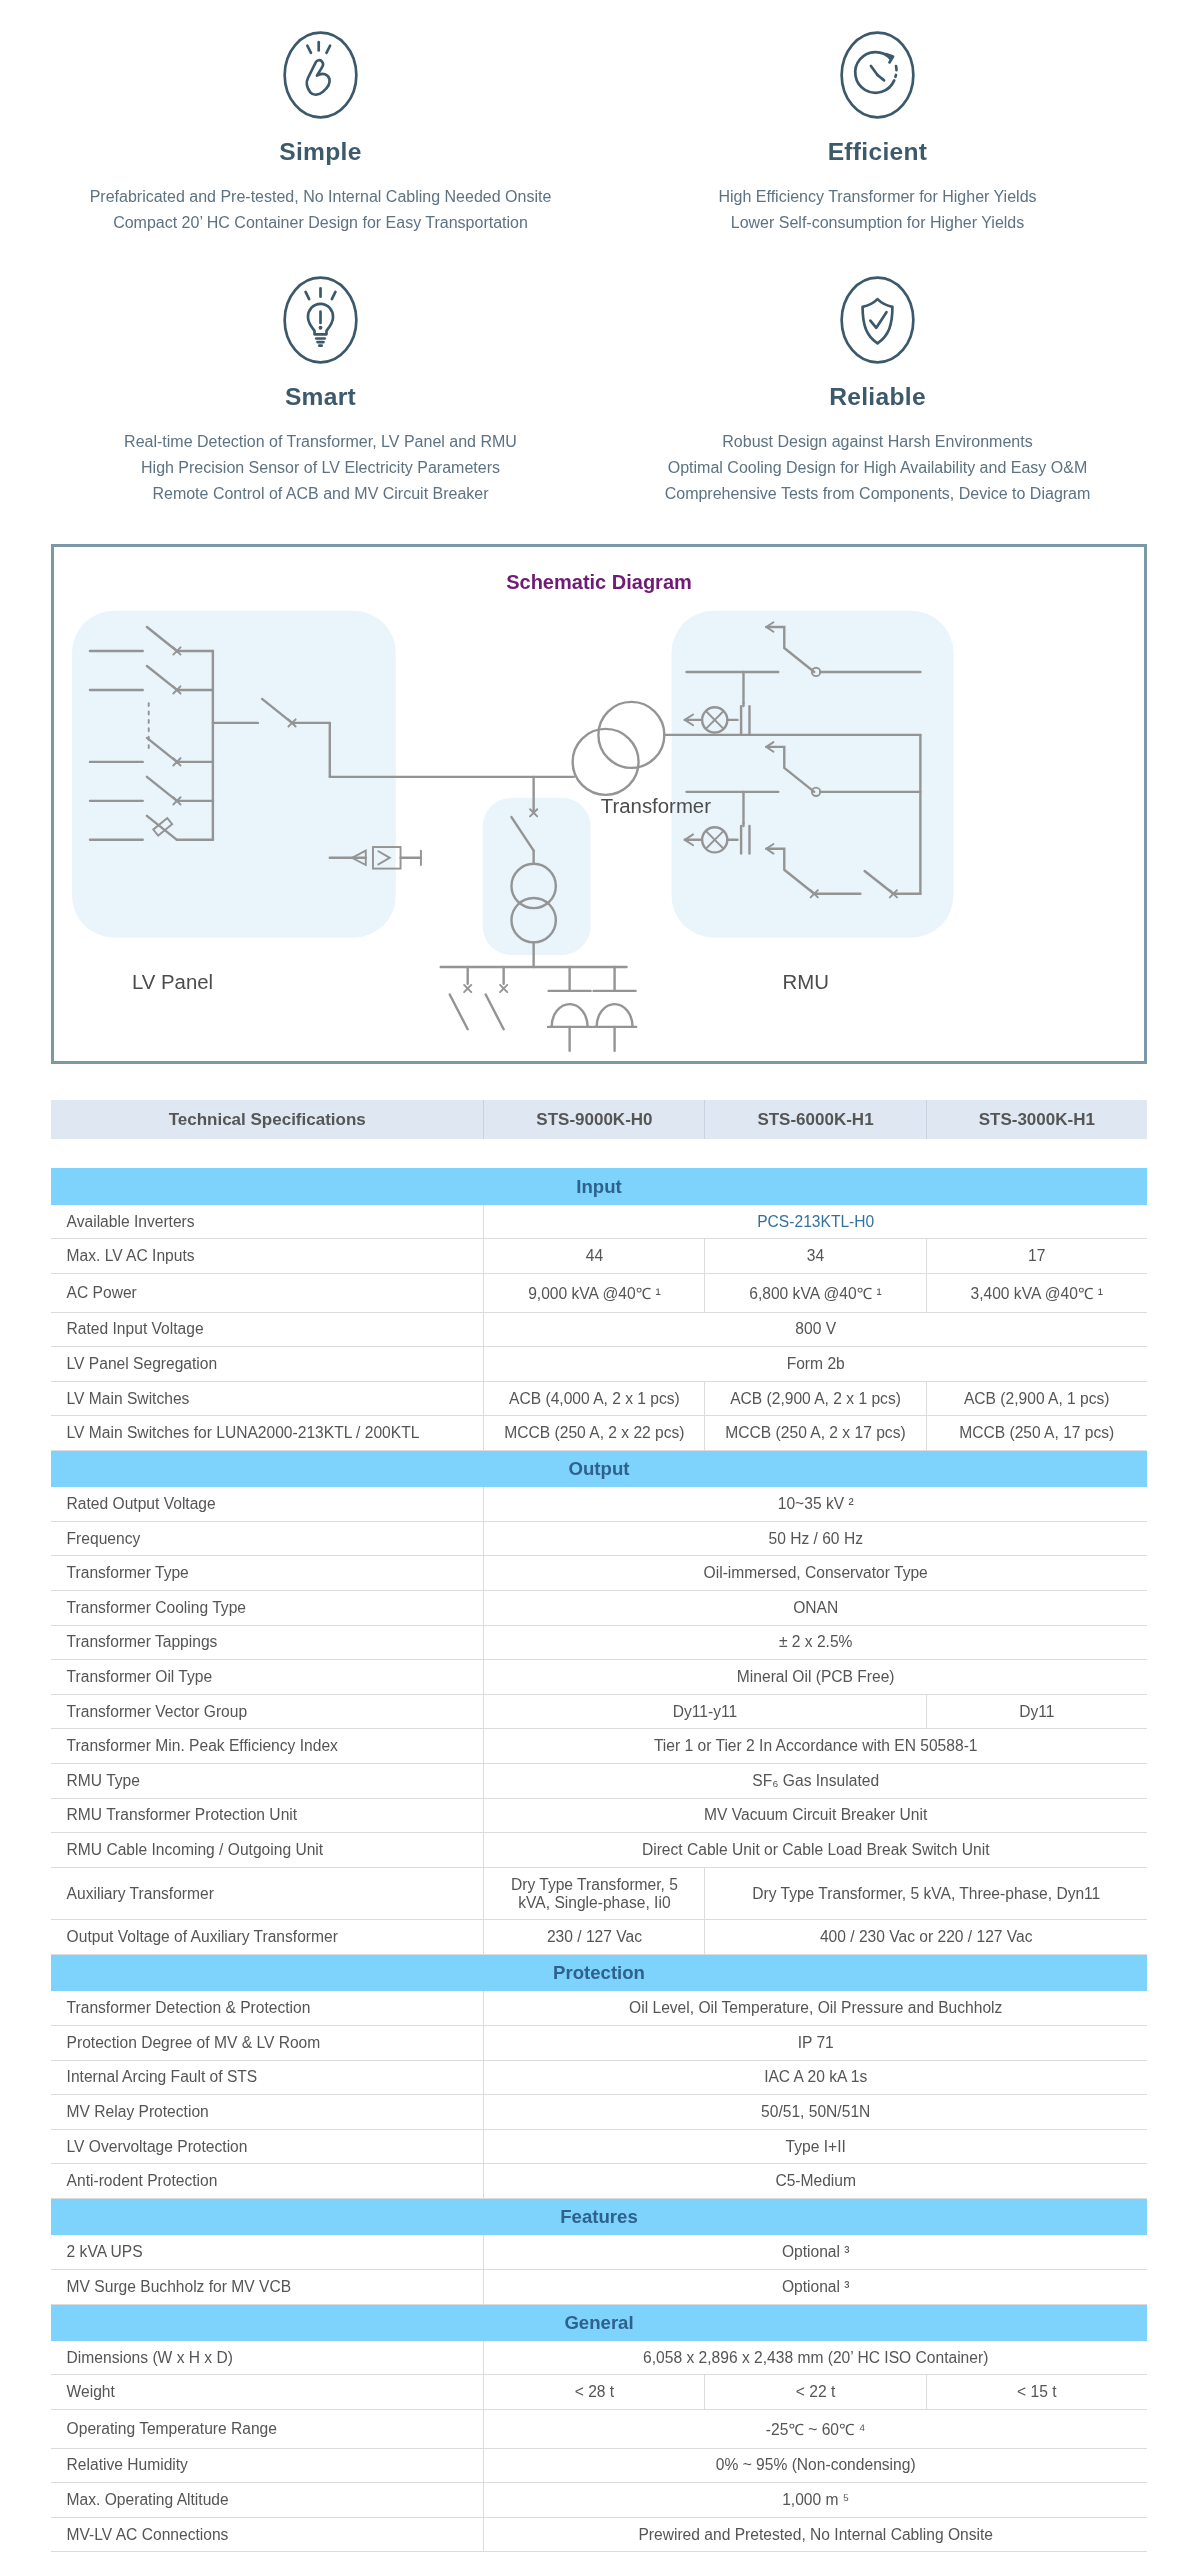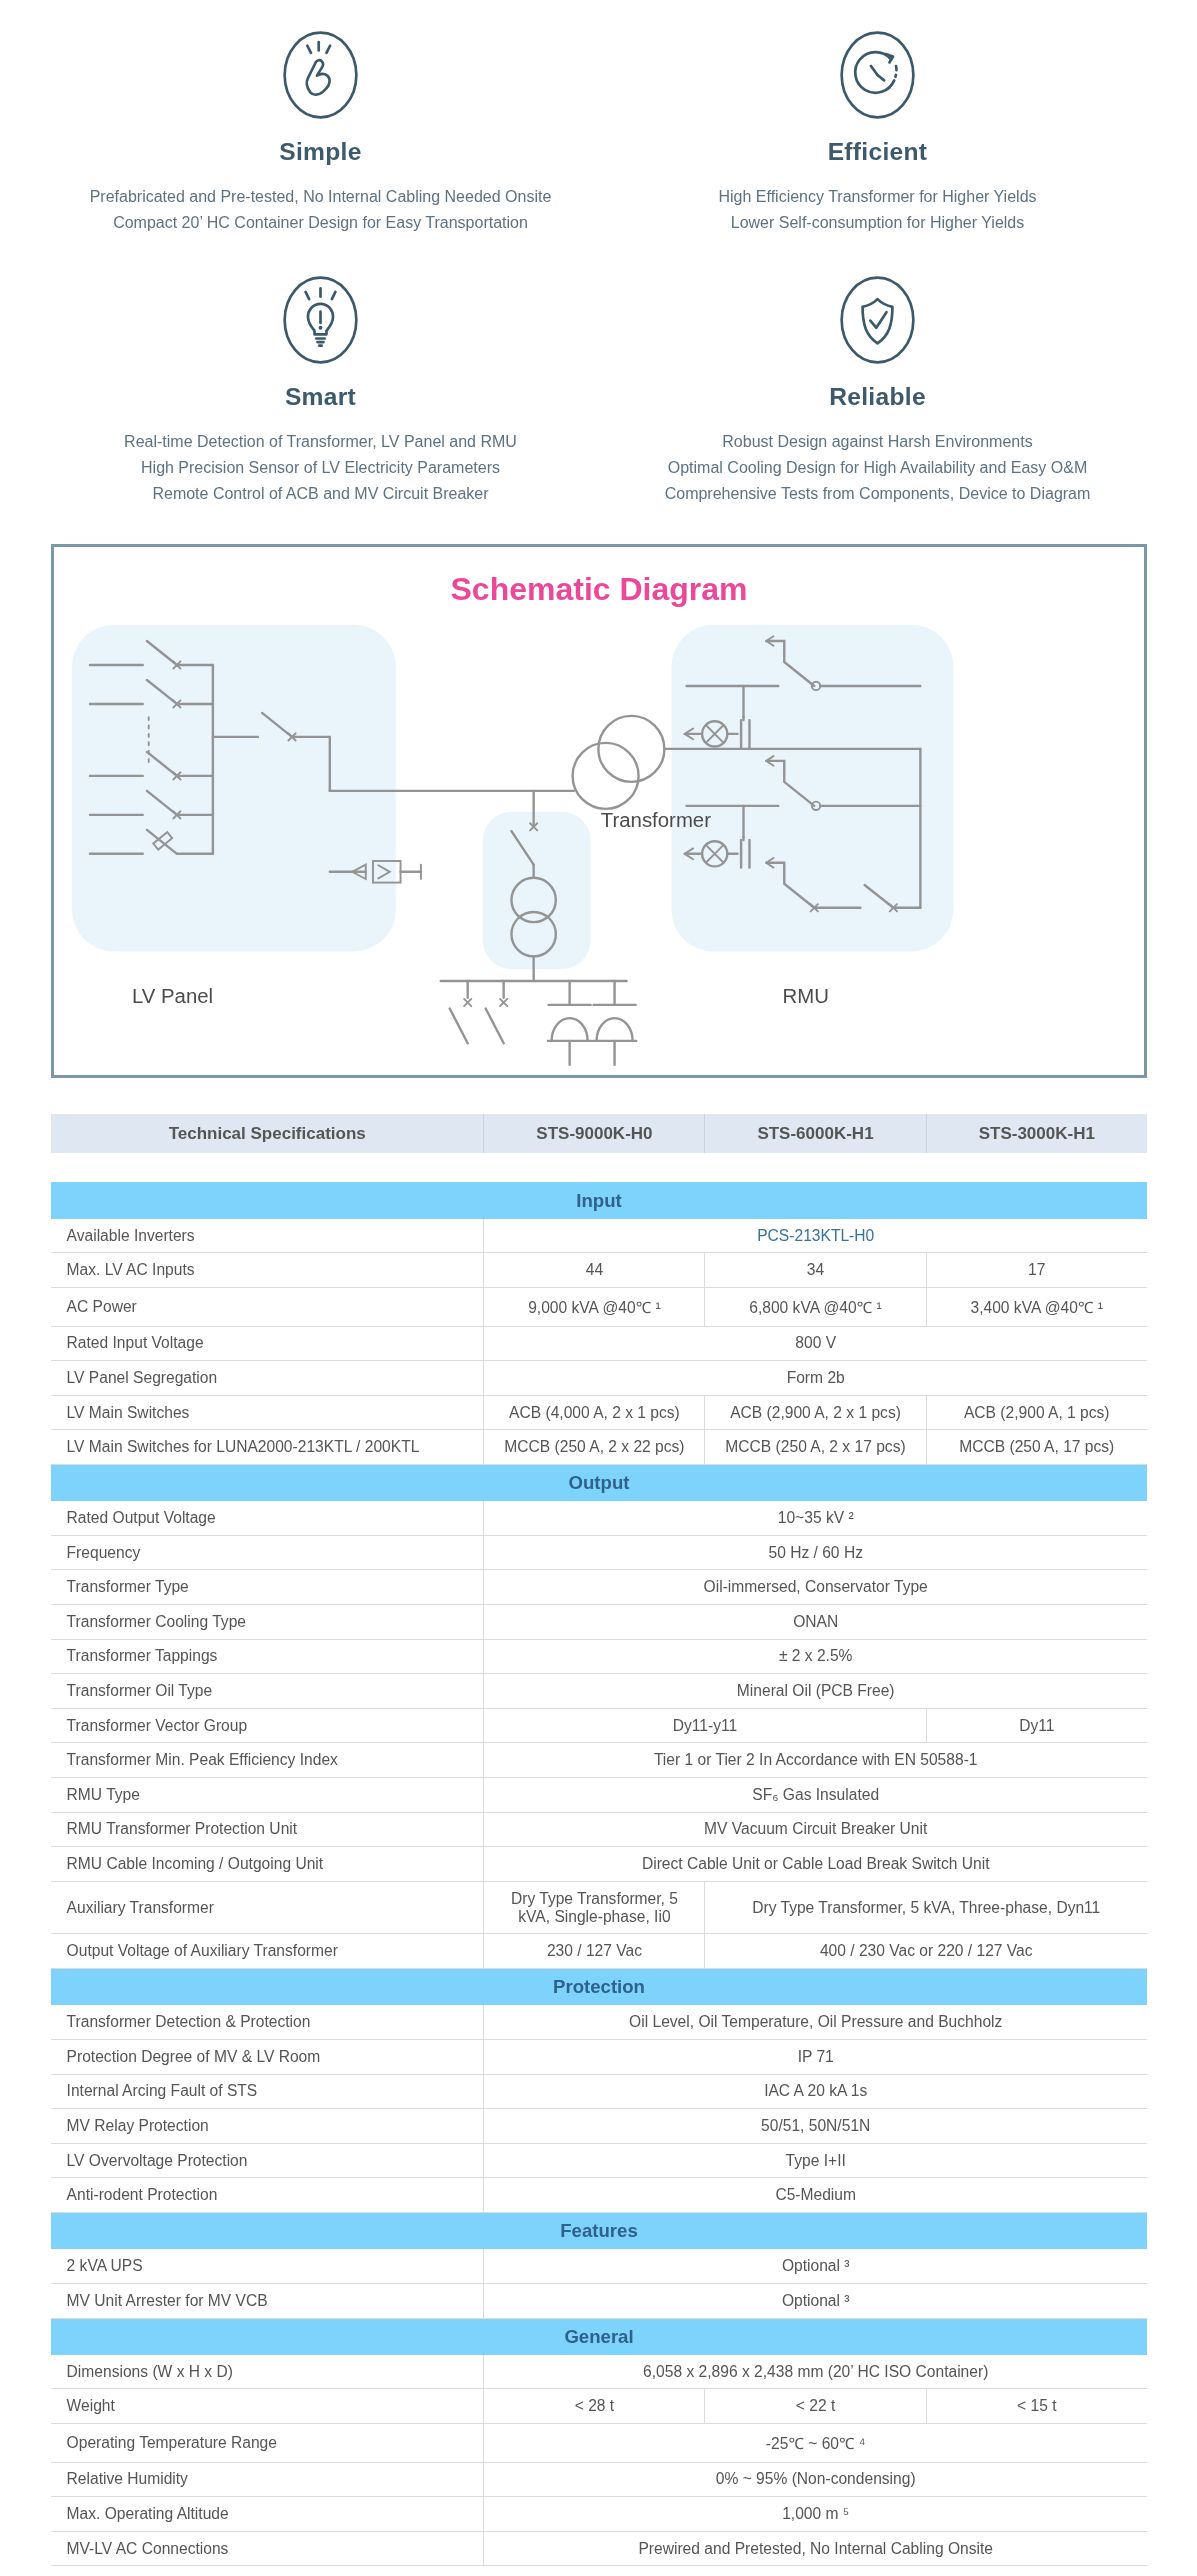--- a/index.html
+++ b/index.html
@@ -11,21 +11,21 @@
   .feature{text-align:center;}
   .icon-wrap{display:flex;justify-content:center;}
   .badge{width:81px;height:92px;}
   .badge *{stroke:#3b596b;fill:none;stroke-width:4.5;stroke-linecap:round;stroke-linejoin:round;}
   .badge .fill{fill:#3b596b;stroke:none;}
   .feature-title{margin-top:17px;font-size:24.6px;font-weight:bold;color:#3c5a6c;letter-spacing:0.3px;}
   .feature-lines{margin-top:18px;font-size:16px;line-height:1.62;color:#5d7282;}
 
   
   .schematic{margin:25px 51px 0;border:3.6px solid #7b98a7;background:#fff;}
-  .schematic-title{text-align:center;font-size:32px;font-weight:bold;color:#ec4899;margin:24px 0 6px;}
+  .schematic-title{text-align:center;font-size:20px;font-weight:bold;color:#701a75;margin:24px 0 6px;}
   .diagram{display:block;width:100%;height:auto;}
   .dln{stroke:#949494;stroke-width:4;fill:none;stroke-linecap:round;}
   .dth{stroke:#949494;stroke-width:3.2;fill:none;stroke-linecap:round;}
   .dpanel{fill:#e9f4fb;}
   .dtext{fill:#4c4c4c;font-size:34px;font-family:"Liberation Sans",sans-serif;}
 
   
   .spec{margin:36px 51px 0;}
   table{width:100%;border-collapse:collapse;table-layout:fixed;}
   col.c0{width:39.5%;} col.c1{width:20.17%;} col.c2{width:20.17%;} col.c3{width:20.16%;}
@@ -411,21 +411,21 @@
             <td class="val" colspan="3">C5-Medium</td>
           </tr>
           <tr class="section-row">
             <td colspan="4">Features</td>
           </tr>
           <tr class="row">
             <td class="label">2 kVA UPS</td>
             <td class="val" colspan="3">Optional ³</td>
           </tr>
           <tr class="row">
-            <td class="label">MV Unit Arrester for MV VCB</td>
+            <td class="label">MV Surge Buchholz for MV VCB</td>
             <td class="val" colspan="3">Optional ³</td>
           </tr>
           <tr class="section-row">
             <td colspan="4">General</td>
           </tr>
           <tr class="row">
             <td class="label">Dimensions (W x H x D)</td>
             <td class="val" colspan="3">6,058 x 2,896 x 2,438 mm (20’ HC ISO Container)</td>
           </tr>
           <tr class="row">

